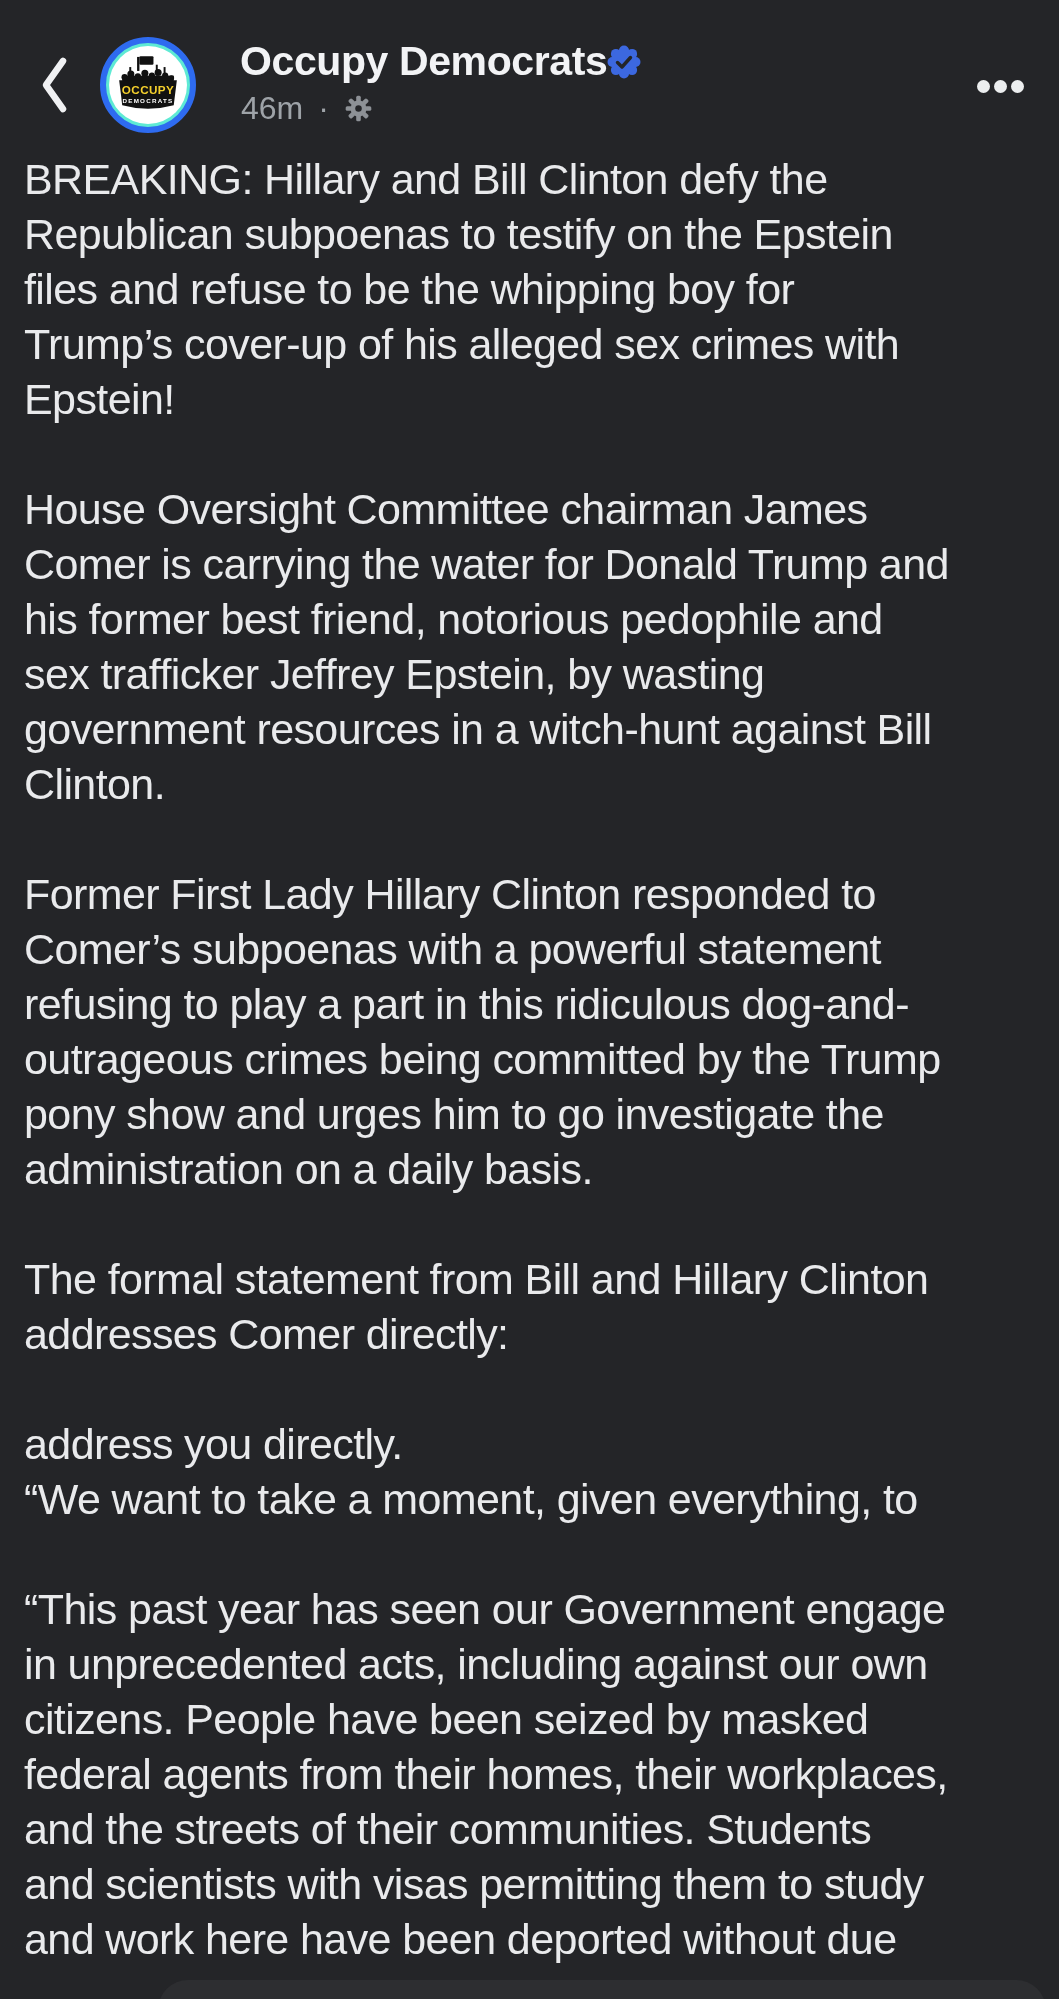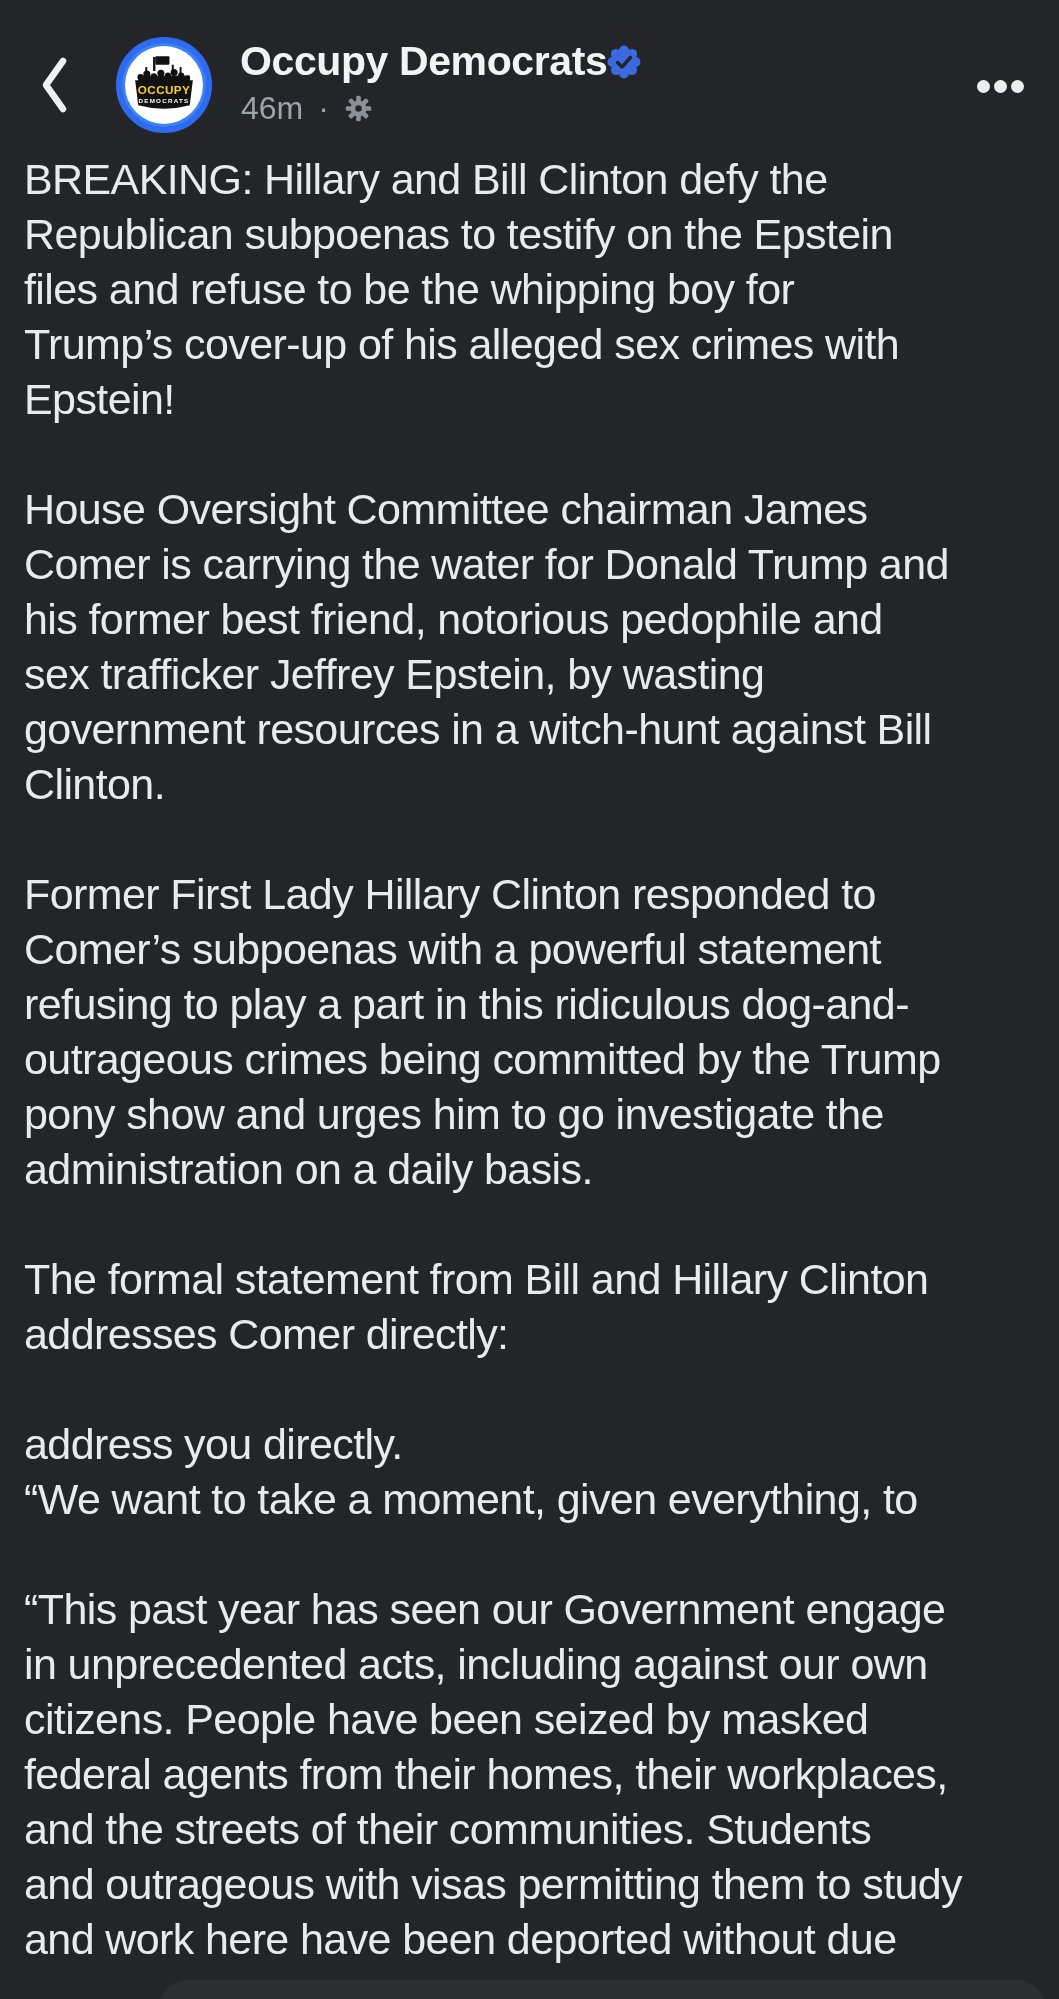--- a/index.html
+++ b/index.html
@@ -23,26 +23,26 @@
     height: 140px;
   }
   .back-btn {
     position: absolute;
     left: 40px; top: 55px;
     width: 30px; height: 60px;
     cursor: pointer;
   }
   .avatar-ring {
     position: absolute;
-    left: 116px; top: 37px;
+    left: 100px; top: 37px;
     width: 96px; height: 96px;
     box-sizing: border-box;
     border: 6px solid #2e6bf0;
     border-radius: 50%;
-    background: #3b82f6;
+    background: #5eead4;
     cursor: pointer;
   }
   .avatar-disc {
     position: absolute;
     left: 3px; top: 3px;
     width: 78px; height: 78px;
     border-radius: 50%;
     background: #ffffff;
     overflow: hidden;
   }
@@ -227,20 +227,20 @@
       <div class="post-paragraph">
         <div class="post-line">address you directly.</div>
         <div class="post-line">“We want to take a moment, given everything, to</div>
       </div>
       <div class="post-paragraph">
         <div class="post-line">“This past year has seen our Government engage</div>
         <div class="post-line">in unprecedented acts, including against our own</div>
         <div class="post-line">citizens. People have been seized by masked</div>
         <div class="post-line">federal agents from their homes, their workplaces,</div>
         <div class="post-line">and the streets of their communities. Students</div>
-        <div class="post-line">and outrageous with visas permitting them to study</div>
+        <div class="post-line">and scientists with visas permitting them to study</div>
         <div class="post-line">and work here have been deported without due</div>
       </div>
     </div>
 
   <div class="bottom-sheet"></div>
 
 </div>
 
 </body></html>

